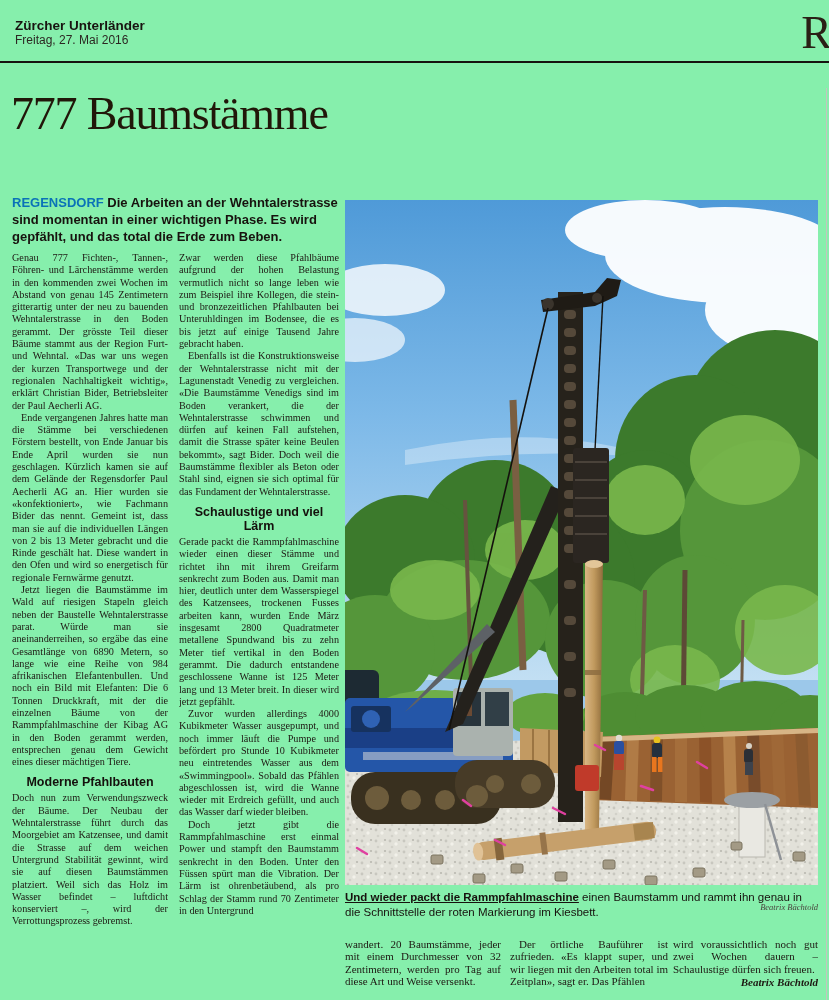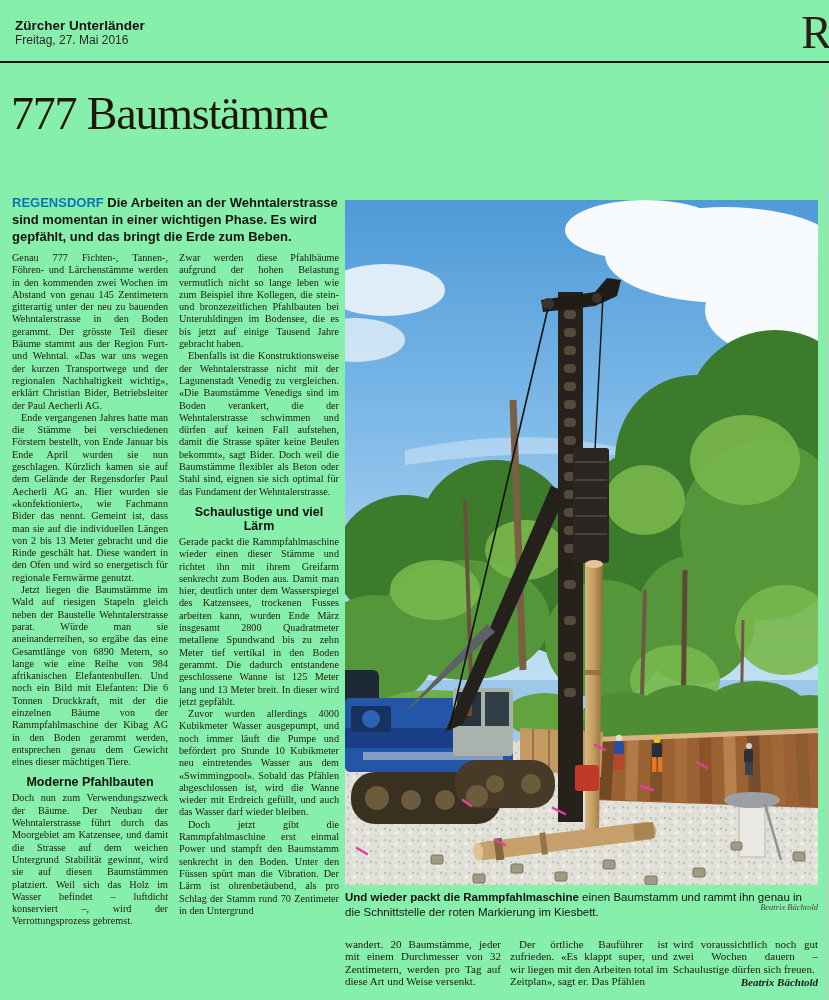--- a/index.html
+++ b/index.html
@@ -31,21 +31,21 @@
   .col2{left:179px;width:160px;}
   .col p{margin:0;}
   .col p.indent{text-indent:9px;}
   .subhead{font-family:"Liberation Sans",sans-serif;font-weight:700;font-size:12.5px;
         line-height:14px;margin:7px 0 3px;color:#14100c;text-align:center;}
 
   
   .photo{position:absolute;left:345px;top:200px;width:473px;height:685px;overflow:hidden;background:#9cc8ea;}
   .photo svg{display:block;}
   .caption{position:absolute;left:345px;top:890px;width:473px;font-size:11.5px;line-height:14.5px;color:#17120e;}
-  .caption b{font-weight:700;}
+  .caption b{font-weight:700;text-decoration:underline;}
   .credit{position:absolute;right:11px;top:902px;font-family:"Liberation Serif",serif;
         font-style:italic;font-size:8.5px;color:#4a443e;}
 
   
   .bcol{position:absolute;top:938px;height:60px;overflow:hidden;
         font-family:"Liberation Serif",serif;font-size:11px;line-height:12.3px;
         text-align:justify;color:#1d1812;hyphens:auto;-webkit-hyphens:auto;}
   .bcol1{left:345px;width:156px;}
   .bcol2{left:510px;width:158px;}
   .bcol3{left:673px;width:145px;}
@@ -66,21 +66,21 @@
   </header>
 
   <div class="right-rule"></div>
 
   <h1 class="headline">
     <span>777 Baumstämme</span><br>
   </h1>
 
   <div class="lead">
     <span class="kicker">REGENSDORF</span>
-    <span>Die Arbeiten an der Wehntalerstrasse sind momentan in einer wichtigen Phase. Es wird gepfählt, und das bringt die Erde zum Beben.</span>
+    <span>Die Arbeiten an der Wehntalerstrasse sind momentan in einer wichtigen Phase. Es wird gepfählt, und das total die Erde zum Beben.</span>
   </div>
 
   <div class="col col1">
     <p>Genau 777 Fichten-, Tannen-, Föhren- und Lärchenstämme werden in den kommenden zwei Wochen im Abstand von genau 145 Zentimetern gitterartig unter der neu zu bauenden Wehntalerstrasse in den Boden gerammt. Der grösste Teil dieser Bäume stammt aus der Region Furt- und Wehntal. «Das war uns wegen der kurzen Transportwege und der regionalen Nachhaltigkeit wichtig», erklärt Christian Bider, Betriebsleiter der Paul Aecherli AG.</p>
     <p class="indent">Ende vergangenen Jahres hatte man die Stämme bei verschiedenen Förstern bestellt, von Ende Januar bis Ende April wurden sie nun geschlagen. Kürzlich kamen sie auf dem Gelände der Regensdorfer Paul Aecherli AG an. Hier wurden sie «konfektioniert», wie Fachmann Bider das nennt. Gemeint ist, dass man sie auf die individuellen Längen von 2 bis 13 Meter gebracht und die Rinde geschält hat. Diese wandert in den Ofen und wird so energetisch für regionale Fernwärme genutzt.</p>
     <p class="indent">Jetzt liegen die Baumstämme im Wald auf riesigen Stapeln gleich neben der Baustelle Wehntalerstrasse parat. Würde man sie aneinanderreihen, so ergäbe das eine Gesamtlänge von 6890 Metern, so lange wie eine Reihe von 984 afrikanischen Elefantenbullen. Und noch ein Bild mit Elefanten: Die 6 Tonnen Druckkraft, mit der die einzelnen Bäume von der Rammpfahlmaschine der Kibag AG in den Boden gerammt werden, entsprechen genau dem Gewicht eines dieser mächtigen Tiere.</p>
     <div class="subhead">Moderne Pfahlbauten</div>
     <p>Doch nun zum Verwendungszweck der Bäume. Der Neubau der Wehntalerstrasse führt durch das Moorgebiet am Katzensee, und damit die Strasse auf dem weichen Untergrund Stabilität gewinnt, wird sie auf diesen Baumstämmen platziert. Weil sich das Holz im Wasser befindet – luftdicht konserviert –, wird der Verrottungsprozess gebremst.</p>
   </div>
 

